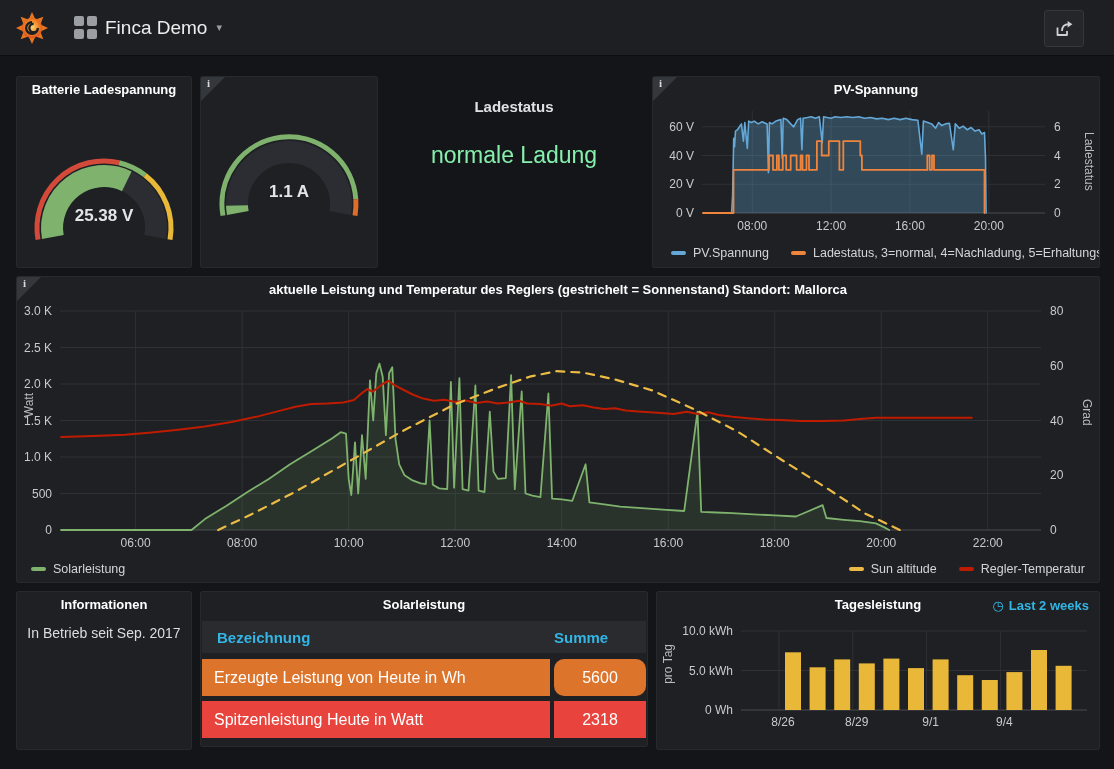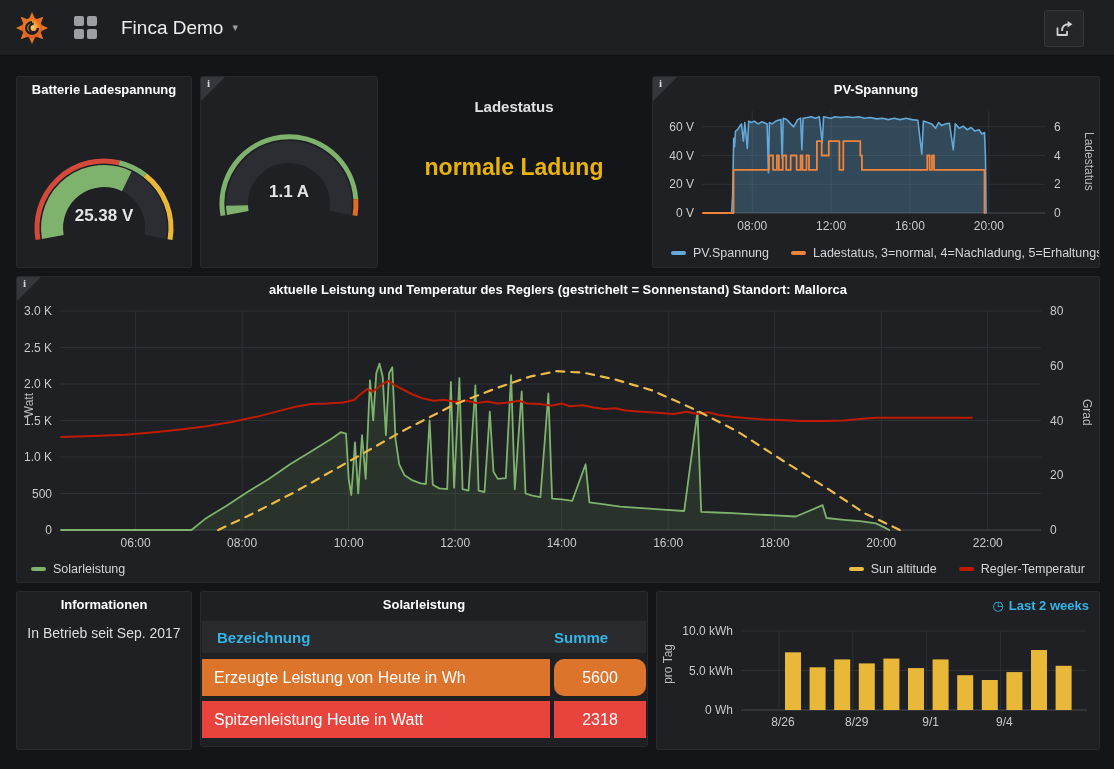--- a/index.html
+++ b/index.html
@@ -3,36 +3,36 @@
 <meta charset="utf-8">
 <style>
   html,body{margin:0;padding:0;background:#131518;width:1114px;height:769px;overflow:hidden;
     font-family:"Liberation Sans",sans-serif;color:#d8d9da;-webkit-font-smoothing:antialiased;}
   .app{position:relative;width:1114px;height:769px;background:#131518;}
   
   .navbar{position:absolute;top:0;left:0;right:0;height:55px;background:#1d1f22;display:flex;align-items:center;border-bottom:1px solid #0d0e10;}
   .logo{width:32px;height:32px;margin-left:16px;cursor:pointer}
   .gridicon{display:grid;grid-template-columns:10px 10px;grid-gap:3px;margin-left:26px;cursor:pointer}
   .gridicon div{width:10px;height:10px;background:#9b9ea3;border-radius:2px}
-  .navtitle{margin-left:24px;font-size:19px;color:#eceded;cursor:pointer;display:flex;align-items:center}
+  .navtitle{margin-left:8px;font-size:19px;color:#eceded;cursor:pointer;display:flex;align-items:center}
   .caret{margin-left:9px;font-size:11px;color:#9b9ea3}
   .sharebtn{position:absolute;right:30px;top:10px;width:38px;height:35px;background:#242629;border:1px solid #35373a;border-radius:3px;display:flex;align-items:center;justify-content:center;cursor:pointer}
   
   .panel{position:absolute;background:#1e2023;border:1px solid rgba(255,255,255,0.045);border-radius:3px;overflow:hidden}
   .ptitle{height:24px;line-height:26px;text-align:center;font-size:13px;font-weight:600;color:#ffffff;cursor:pointer;white-space:nowrap}
   .cinfo{position:absolute;top:0;left:0;width:0;height:0;border-top:24px solid #34373c;border-right:24px solid transparent;cursor:pointer}
   .cinfo span{position:absolute;top:-24px;left:6px;font-size:11px;font-weight:bold;font-family:"Liberation Serif",serif;color:#d8d9da}
   svg text{font-family:"Liberation Sans",sans-serif}
   svg .tick{fill:#c9cacc;font-size:12px}
   .gauge-svg{display:block;margin:24px auto 0}
   
   .statuspanel{position:absolute;text-align:center}
   .sdate{margin-top:26px;font-size:33px;font-weight:bold;color:#e8761d;letter-spacing:.5px}
   .slabel{margin-top:22px;font-size:15px;font-weight:bold;color:#e0e1e2}
-  .sstate{margin-top:39px;font-size:23px;font-weight:bold;color:#eab308}
+  .sstate{margin-top:27px;font-size:23px;font-weight:normal;color:#86efac}
   
   .legend{position:absolute;display:flex;align-items:center;font-size:12.5px;color:#d4d5d7}
   .litem{display:flex;align-items:center;margin-right:22px;cursor:pointer;white-space:nowrap}
   .litem:last-child{margin-right:0}
   .sw{width:15px;height:4px;border-radius:2px;display:inline-block;margin-right:7px}
   .vlab{position:absolute;font-size:12px;color:#b9bbbe;writing-mode:vertical-rl;white-space:nowrap}
   .vlab.up{transform:rotate(180deg)}
   
   .thead{display:flex;align-items:center;height:32px;margin:5px 1px 6px 1px;background:rgba(255,255,255,0.05);font-size:15px;font-weight:bold;color:#33b5e5}
   .thead .c1{flex:1;padding-left:15px}
@@ -262,20 +262,21 @@
       <div class="c1" style="background: rgb(220, 116, 44);">Erzeugte Leistung von Heute in Wh</div>
       <div class="c2" style="background: rgb(220, 116, 44); border-radius: 10px;">5600</div>
     </div>
     <div class="trow">
       <div class="c1" style="background: rgb(232, 67, 60);">Spitzenleistung Heute in Watt</div>
       <div class="c2" style="background: rgb(232, 67, 60);">2318</div>
     </div>
   </div>
 
   <div class="panel" style="left:656px;top:591px;width:442px;height:157px">
+    <div class="ptitle">Tagesleistung</div>
     <div class="timebadge">
       <span class="clk">◷</span>
       <span>Last 2 weeks</span>
     </div>
     <svg style="position:absolute;left:0;top:30px" width="440" height="108" viewBox="0 0 440 108">
         <line x1="84" x2="430" y1="88" y2="88" stroke="#484b50"></line>
         <text x="76" y="92" text-anchor="end" class="tick">0 Wh</text>
         <line x1="84" x2="430" y1="48.5" y2="48.5" stroke="#2e3136"></line>
         <text x="76" y="52.5" text-anchor="end" class="tick">5.0 kWh</text>
         <line x1="84" x2="430" y1="9" y2="9" stroke="#2e3136"></line>

